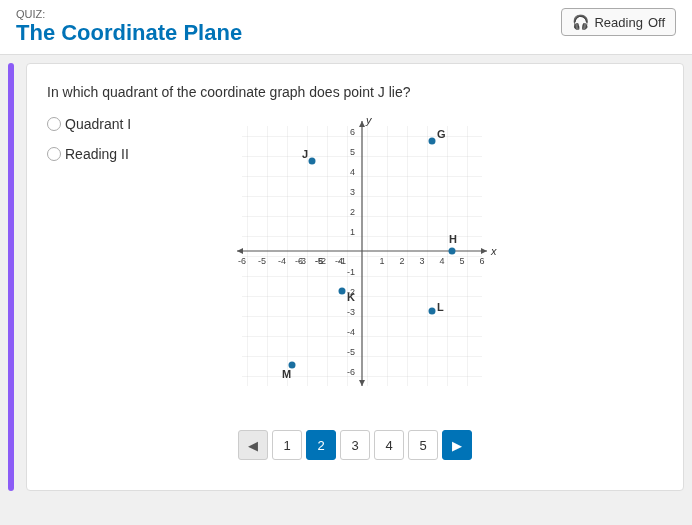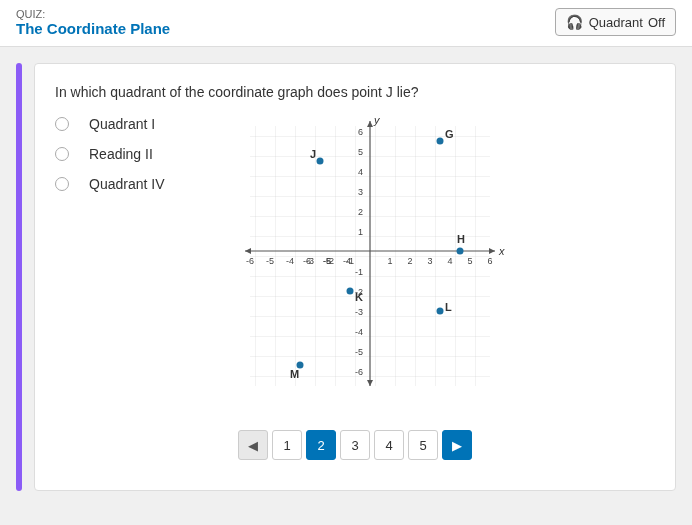--- a/index.html
+++ b/index.html
@@ -16,42 +16,42 @@
       display: flex;
       align-items: flex-start;
       justify-content: space-between;
     }
     .header-left .quiz-label {
       font-size: 11px;
       color: #666;
       display: block;
     }
     .header-left .title {
-      font-size: 15px;
+      font-size: 22px;
       color: #0073b7;
       font-weight: bold;
     }
     .reading-btn {
       border: 1px solid #aaa;
       border-radius: 4px;
       padding: 5px 10px;
       background: #f9f9f9;
       cursor: pointer;
       font-size: 13px;
       color: #333;
       display: flex;
       align-items: center;
       gap: 5px;
     }
     .reading-btn .headphone-icon {
       font-size: 14px;
     }
     .content-area {
       display: flex;
-      padding: 16px;
+      padding: 8px;
     }
     .left-stripe {
       width: 6px;
       background: #8b5cf6;
       border-radius: 3px;
       margin-right: 12px;
       flex-shrink: 0;
     }
     .card {
       background: #fff;
@@ -68,21 +68,21 @@
     .quiz-content {
       display: flex;
       gap: 20px;
     }
     .options-section {
       flex: 0 0 160px;
     }
     .option-item {
       display: flex;
       align-items: center;
-      gap: 20px;
+      gap: 4px;
       margin-bottom: 14px;
       font-size: 14px;
       color: #333;
       cursor: pointer;
     }
     .radio-circle {
       width: 14px;
       height: 14px;
       border-radius: 50%;
       border: 1px solid #aaa;
@@ -135,43 +135,39 @@
 </head>
 <body>
 
 <div class="header">
   <div class="header-left">
     <span class="quiz-label">QUIZ:</span>
     <span class="title">The Coordinate Plane</span>
   </div>
   <button class="reading-btn">
     <span class="headphone-icon">🎧</span>
-    <span>Quadrant</span>
+    <span>Reading</span>
     <span>Off</span>
   </button>
 </div>
 
 <div class="content-area">
   <div class="left-stripe"></div>
   <div class="card">
     <div class="question-text">In which quadrant of the coordinate graph does point J lie?</div>
     <div class="quiz-content">
       <div class="options-section">
         <div class="option-item">
           <div class="radio-circle"></div>
           <span>Quadrant I</span>
         </div>
         <div class="option-item">
           <div class="radio-circle"></div>
           <span>Reading II</span>
         </div>
-        <div class="option-item">
-          <div class="radio-circle"></div>
-          <span>Quadrant IV</span>
-        </div>
       </div>
       <div class="graph-section">
         <svg class="coordinate-plane" width="270" height="290" viewBox="0 0 270 290">
 
           <defs>
             <pattern id="grid" width="20" height="20" patternUnits="userSpaceOnUse">
               <path d="M 20 0 L 0 0 0 20" fill="none" stroke="#ccc" stroke-width="0.5"></path>
             </pattern>
           </defs>
 

